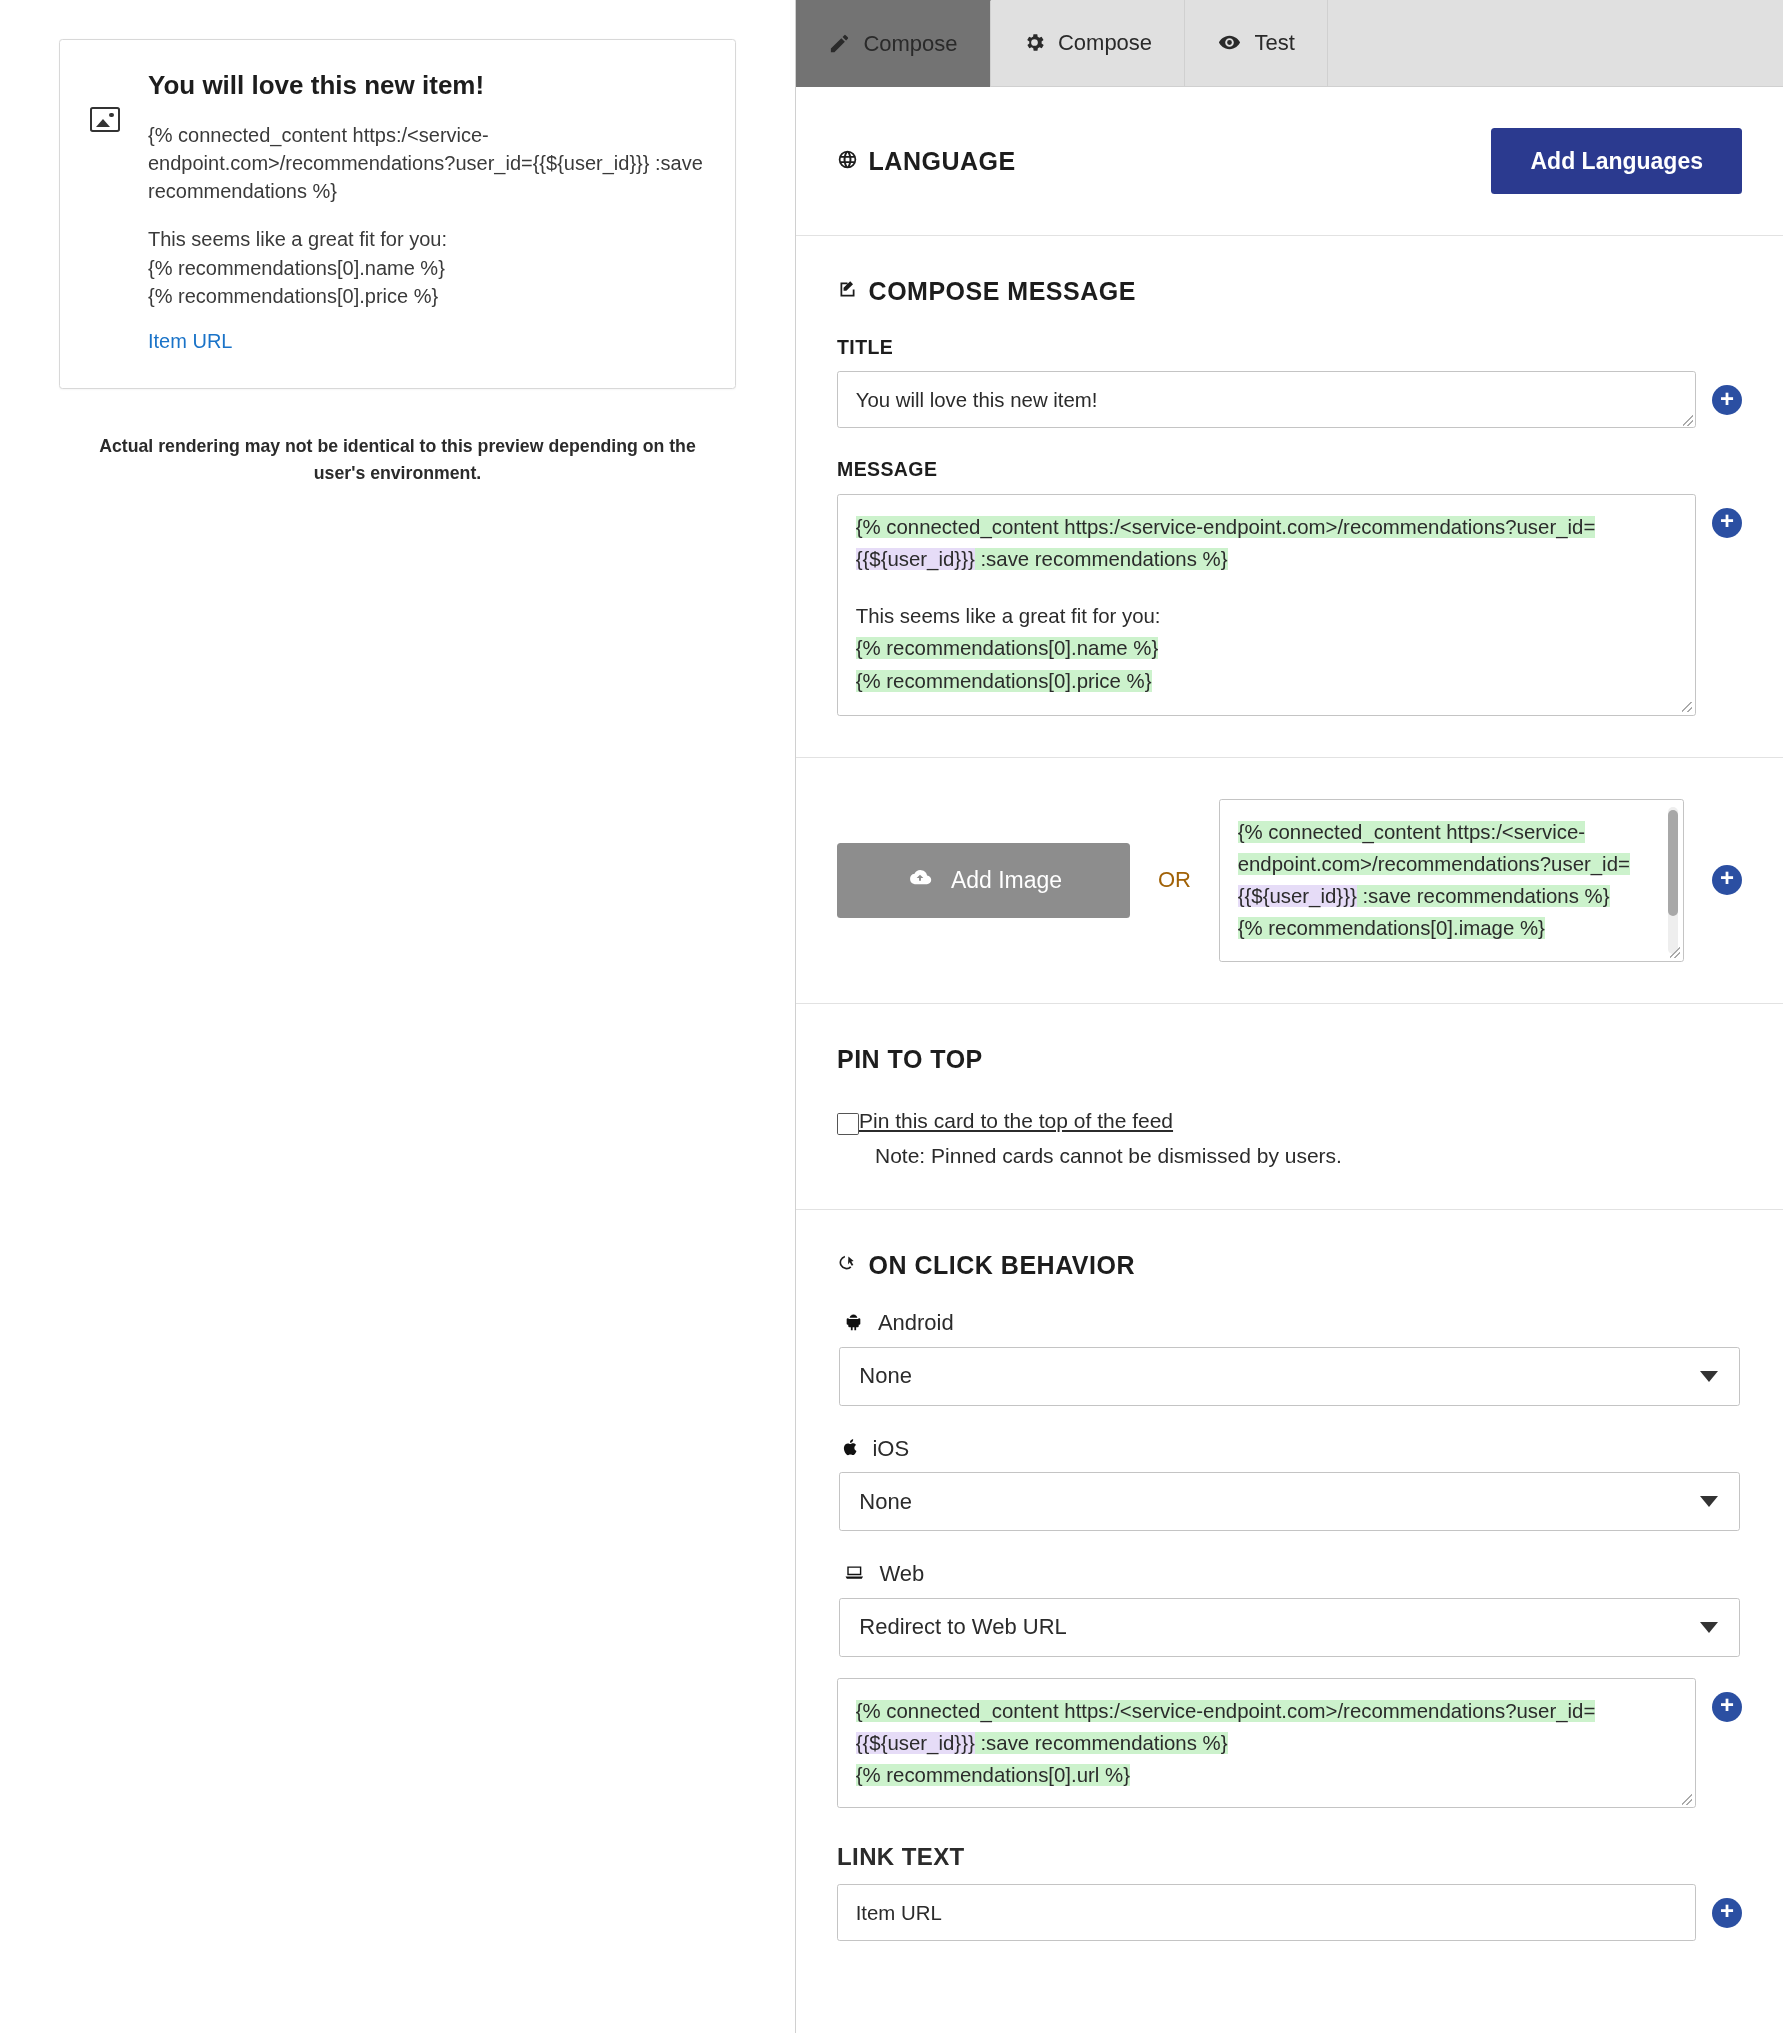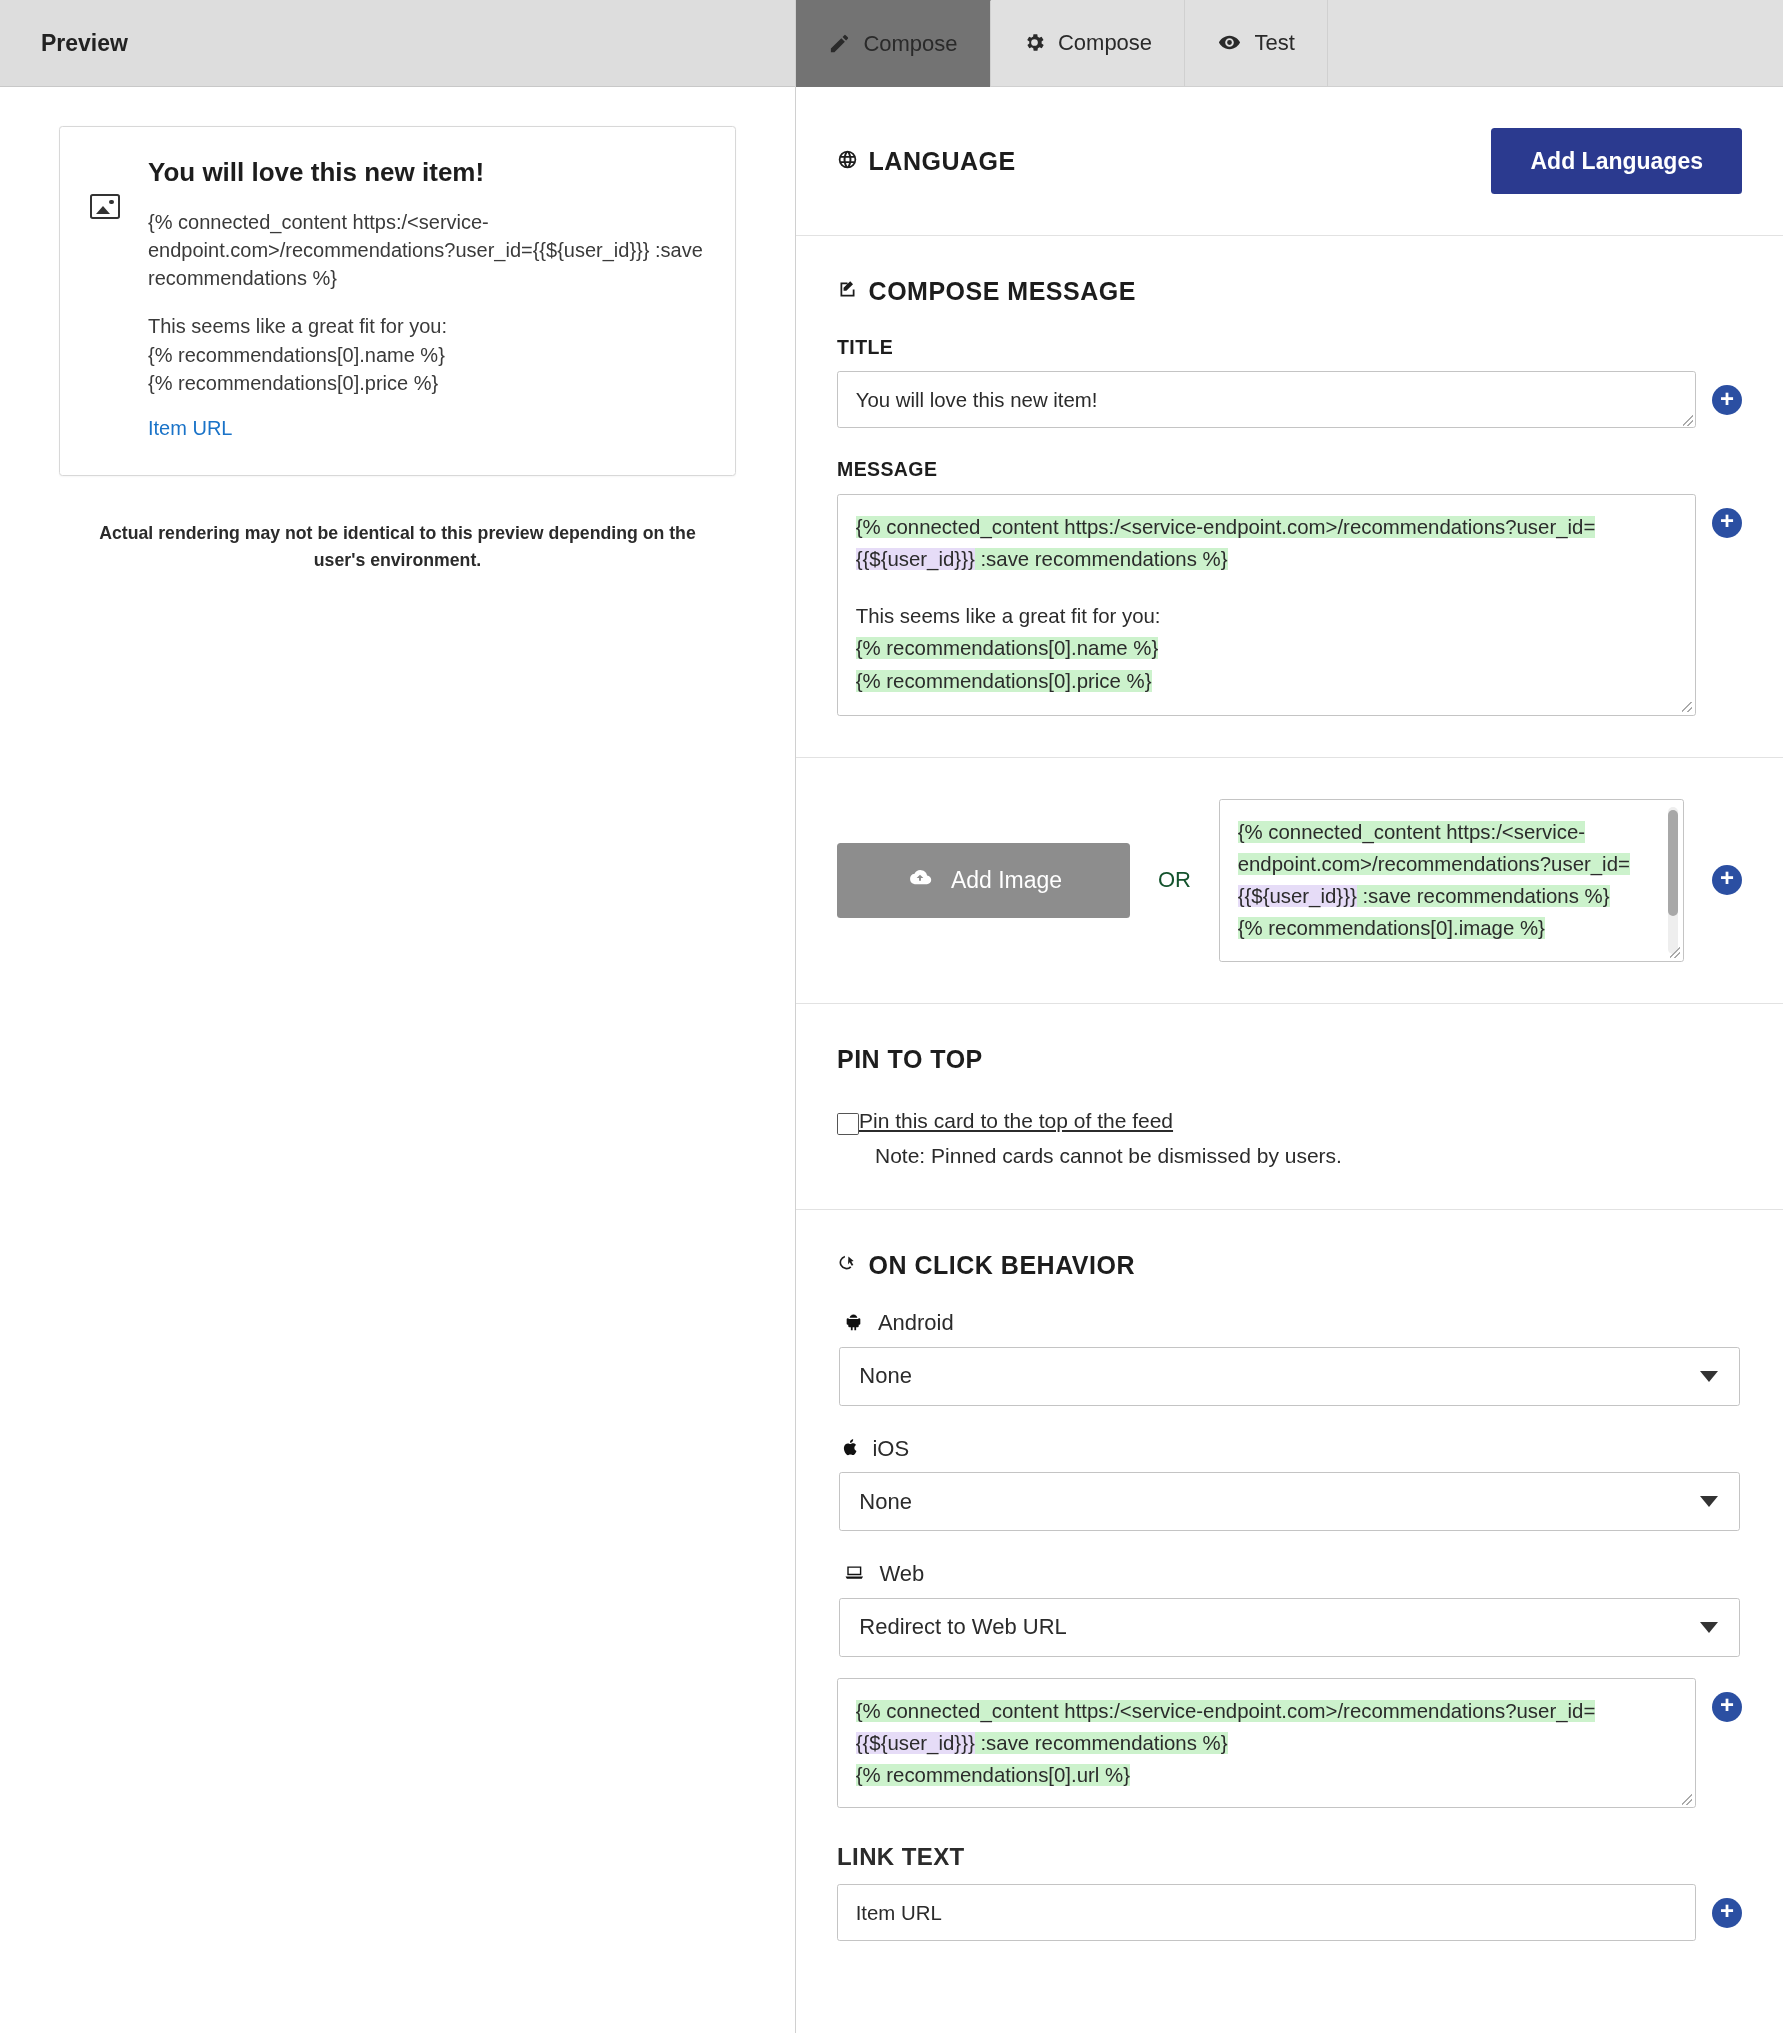--- a/index.html
+++ b/index.html
@@ -261,21 +261,21 @@
     border-radius: 3.5px;
     font-size: 23px;
     padding: 23px 12px;
     width: 293px;
     display: flex;
     align-items: center;
     justify-content: center;
     gap: 16px;
     cursor: pointer;
   }
-  .or-text { font-size: 22px; color: #14532d; }
+  .or-text { font-size: 22px; color: #a16207; }
   .img-url-box {
     flex: 1;
     position: relative;
     max-width: 519px;
     border-radius: 14px;
   }
   .img-url-box .liquid-box { padding-right: 30px; }
   .scroll-track {
     position: absolute;
     right: 5.3px; top: 7px; bottom: 7px;
@@ -354,23 +354,20 @@
     margin: 35px 0 12.4px 0;
     text-transform: uppercase;
   }
 </style>
 </head>
 <body>
 
 <div class="app">
 
   <div class="left-pane">
-    <div class="preview-header">
-      <div class="title">Preview</div>
-    </div>
 
     <div class="preview-body">
       <div class="preview-card">
         <div class="preview-thumb">
           <div class="img-icon"></div>
         </div>
         <div class="preview-content">
           <div class="preview-title">You will love this new item!</div>
           <div class="preview-text">{% connected_content https:/&lt;service-endpoint.com&gt;/recommendations?user_id={{${user_id}}} :save recommendations %}</div>
           <div class="preview-text">This seems like a great fit for you:

